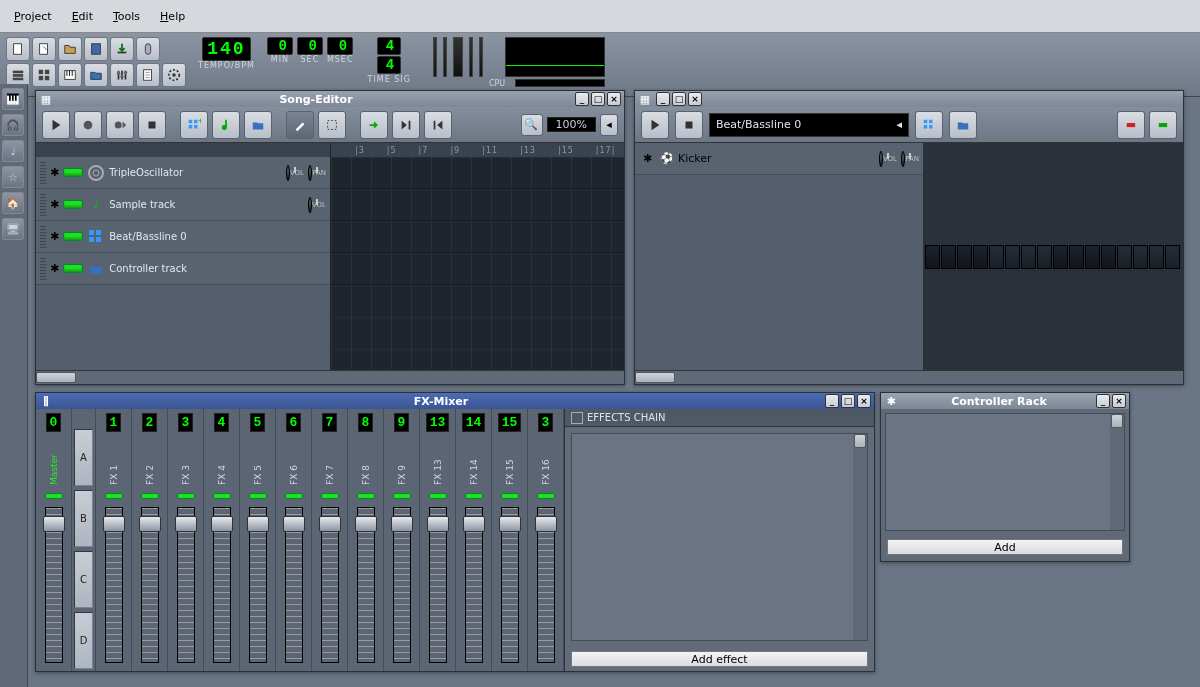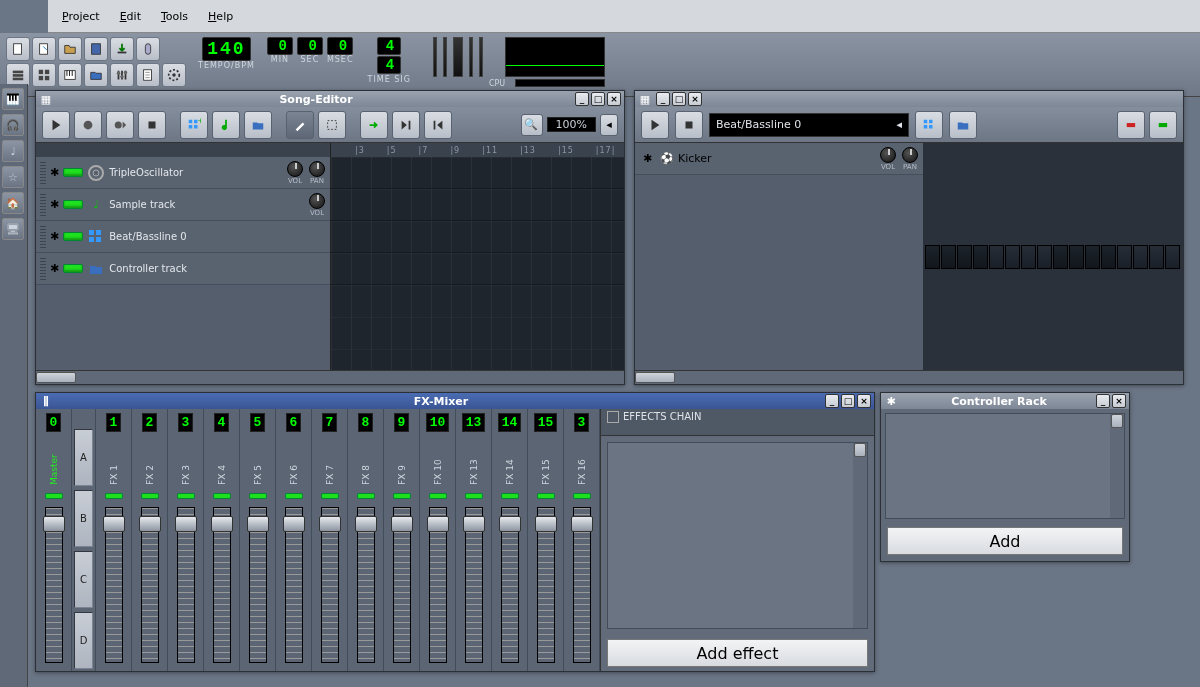--- a/index.html
+++ b/index.html
@@ -12,21 +12,20 @@
 
 
 .menubar{
   height:20px;
   background:#d5d8dd;
   display:flex;
   align-items:center;
   padding:16px 4px;
   color:#000;
   border-bottom:1px solid #888;
-  margin-left:48px;
 }
 .menubar .m{ padding:2px 10px; cursor:pointer;}
 .menubar .m u{text-decoration:underline;}
 
 
 .topbar{
   height:64px;
   background:linear-gradient(#8a94a3,#6e7886);
   display:flex; align-items:flex-start;
   padding:4px 6px;
@@ -182,21 +181,21 @@
   padding:0 4px;
 }
 .track .grip{width:6px;height:22px;background:repeating-linear-gradient(#3d4450 0 1px,#59626f 1px 3px);}
 .track .mute{
   width:20px;height:9px;background:#1ee01e;border-radius:2px;border:1px solid #083;
   box-shadow:inset 0 -2px 2px rgba(0,0,0,.3);
 }
 .track .ticon{width:18px;height:18px; display:flex;align-items:center;justify-content:center;}
 .track .tname{font-size:10px; color:#e3e7ec;}
 .knob-stack{display:flex;gap:4px; margin-left:auto;}
-.knob{width:18px;display:flex;flex-direction:column;align-items:center;}
+.knob{width:18px;display:flex;align-items:center;}
 .knob .k{
  width:16px;height:16px;border-radius:50%;background:radial-gradient(circle at 40% 35%, #555,#111);
  border:1px solid #000; position:relative;
 }
 .knob .k:after{content:"";position:absolute;left:7px;top:1px;width:2px;height:6px;background:#ccc;}
 .knob .kl{font-size:7px;color:#b8bfca;}
 
 .track-grid{
   flex:1; background:#1f252d;
   background-image:
@@ -282,30 +281,30 @@
   display:flex;align-items:center;justify-content:center;font-size:10px;color:#222;
   background:linear-gradient(#c8cdd5,#aeb5c0);
 }
 .sel-col .slot + .slot{margin-top:2px;}
 
 .fx-chain{
   flex:1; background:#626b79; display:flex;flex-direction:column;
   border-left:1px solid #333;
 }
 .chain-hdr{
-  height:27px;background:#4f5865;color:#dfe3e9;font-size:10px;
-  padding:2px 6px;border-bottom:1px solid #333; display:flex;gap:4px;
+  height:18px;background:#4f5865;color:#dfe3e9;font-size:10px;
+  padding:2px 6px;border-bottom:1px solid #333; display:flex;align-items:center; gap:4px;
 }
 .chain-hdr:before{content:"";width:10px;height:10px;border:1px solid #aaa;display:inline-block;}
 .chain-body{flex:1;background:#6a7483;margin:6px;border:1px solid #434c59;position:relative;}
 .add-eff{
-  height:28px;background:linear-gradient(#f3f4f6,#d8dbe0);
+  height:16px;background:linear-gradient(#f3f4f6,#d8dbe0);
   border:1px solid #777;margin:4px 6px;
   display:flex;align-items:center;justify-content:center;
-  font-size:16px;color:#000;cursor:pointer;
+  font-size:11px;color:#000;cursor:pointer;
 }
 
 
 #rack{ left:880px; top:392px; width:250px; height:170px;}
 .rack-body{flex:1;background:#6a7483;margin:4px;border:1px solid #434c59;position:relative;}
 .scroll{position:absolute;right:0;top:0;bottom:0;width:14px;background:#5f6977;}
 .scroll .th{position:absolute;top:0;left:1px;right:1px;height:14px;background:linear-gradient(#cfd4db,#aab1bc);border:1px solid #555;border-radius:2px;}
 
 
 .hscroll{
@@ -831,28 +830,20 @@
         </div>
         <div class="fx-ch">
           <div class="num">9</div>
           <div class="chname">FX 9</div>
           <div class="led"></div>
           <div class="fader">
             <div class="cap"></div>
           </div>
         </div>
         <div class="fx-ch">
-          <div class="num">10</div>
-          <div class="chname">FX 10</div>
-          <div class="led"></div>
-          <div class="fader">
-            <div class="cap"></div>
-          </div>
-        </div>
-        <div class="fx-ch">
           <div class="num">13</div>
           <div class="chname">FX 13</div>
           <div class="led"></div>
           <div class="fader">
             <div class="cap"></div>
           </div>
         </div>
         <div class="fx-ch">
           <div class="num">14</div>
           <div class="chname">FX 14</div>

